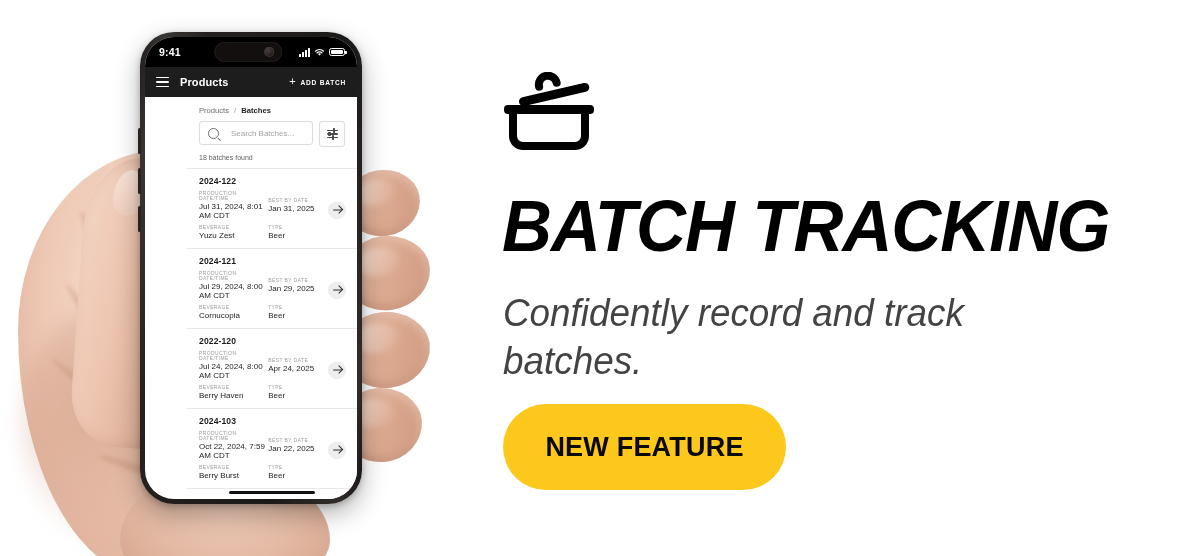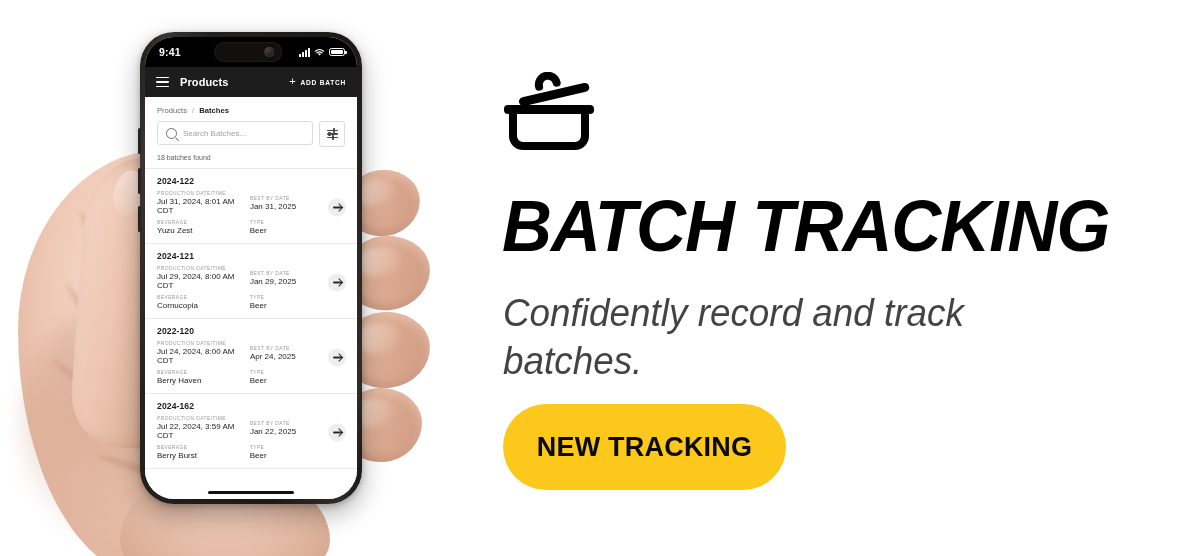--- a/index.html
+++ b/index.html
@@ -169,34 +169,34 @@
   .hamburger { width:13px; display:flex; flex-direction:column; gap:3px; cursor:pointer; }
   .hamburger span { display:block; height:1.6px; background:#fff; border-radius:1px; }
   .appbar-title { font-size: 11px; font-weight: bold; margin-left: 11px; letter-spacing:.1px;}
   .appbar-action {
     margin-left:auto; display:flex; align-items:center; gap:4px;
     font-size: 6.6px; font-weight: bold; letter-spacing:.75px;
   }
   .plus-icon { font-size: 11px; font-weight: 400; line-height:1; position:relative; top:-.5px;}
 
   
-  .content { background:#fff; height: calc(100% - 60px); position:relative; }
+  .content { background:#fff; height: calc(100% - 60px); position:relative;margin-left:42px; }
   .breadcrumb {
     padding: 9px 12px 2px;
     font-size: 7.6px;
     color:#6c6c6c;
   }
   .breadcrumb .crumb-cur { color:#1d1d1d; font-weight:bold; }
   .breadcrumb .crumb-sep { margin:0 3px; color:#9a9a9a; }
 
   .searchrow { display:flex; gap:6px; padding: 4px 12px 0; }
   .searchbox {
     flex:1; height: 24px;
     border:1px solid #dcdcdc; border-radius:3px;
-    display:flex; align-items:center; gap:6px;
+    display:flex; align-items:center; gap:12px;
     padding: 0 8px; box-sizing:border-box;
   }
   .search-ph { font-size: 8px; color:#a3a3a3; }
   .mag { width:9px;height:9px;border:1.3px solid #6f6f6f;border-radius:50%;position:relative;flex:none;}
   .mag::after{content:"";position:absolute;right:-3.4px;bottom:-2.6px;width:4.4px;height:1.3px;background:#6f6f6f;transform:rotate(45deg);border-radius:1px;}
   .filterbtn {
     width: 24px; height:24px; flex:none;
     border:1px solid #dcdcdc; border-radius:3px;
     display:flex;align-items:center;justify-content:center;
   }
@@ -466,25 +466,25 @@
                   <div class="flabel">TYPE</div>
                   <div class="fvalue">Beer</div>
                 </div>
               </div>
               <div class="gobtn">
                   <span class="arrow"></span>
                 </div>
             </div>
 
             <div class="batchrow">
-              <div class="batch-id">2024-162</div>
+              <div class="batch-id">2024-103</div>
               <div class="fieldgrid">
                 <div>
                   <div class="flabel">PRODUCTION DATE/TIME</div>
-                  <div class="fvalue">Jul 22, 2024, 3:59 AM CDT</div>
+                  <div class="fvalue">Oct 22, 2024, 7:59 AM CDT</div>
                 </div>
                 <div>
                   <div class="flabel">BEST BY DATE</div>
                   <div class="fvalue">Jan 22, 2025</div>
                 </div>
               </div>
               <div class="fieldgrid2">
                 <div>
                   <div class="flabel">BEVERAGE</div>
                   <div class="fvalue">Berry Burst</div>
@@ -518,17 +518,17 @@
 
       <rect x="2" y="33" width="90" height="9" rx="4" fill="#000"></rect>
 
       <path d="M11 42 L11 64 a10 10 0 0 0 10 10 L73 74 a10 10 0 0 0 10 -10 L83 42" fill="none" stroke="#000" stroke-width="8" stroke-linejoin="round"></path>
     </svg>
 
     <div class="headline">BATCH TRACKING</div>
     <div class="subhead">Confidently record and track batches.</div>
 
     <div class="cta">
-      <span class="cta-label">NEW TRACKING</span>
+      <span class="cta-label">NEW FEATURE</span>
     </div>
   </div>
 
 </div>
 
 </body></html>

